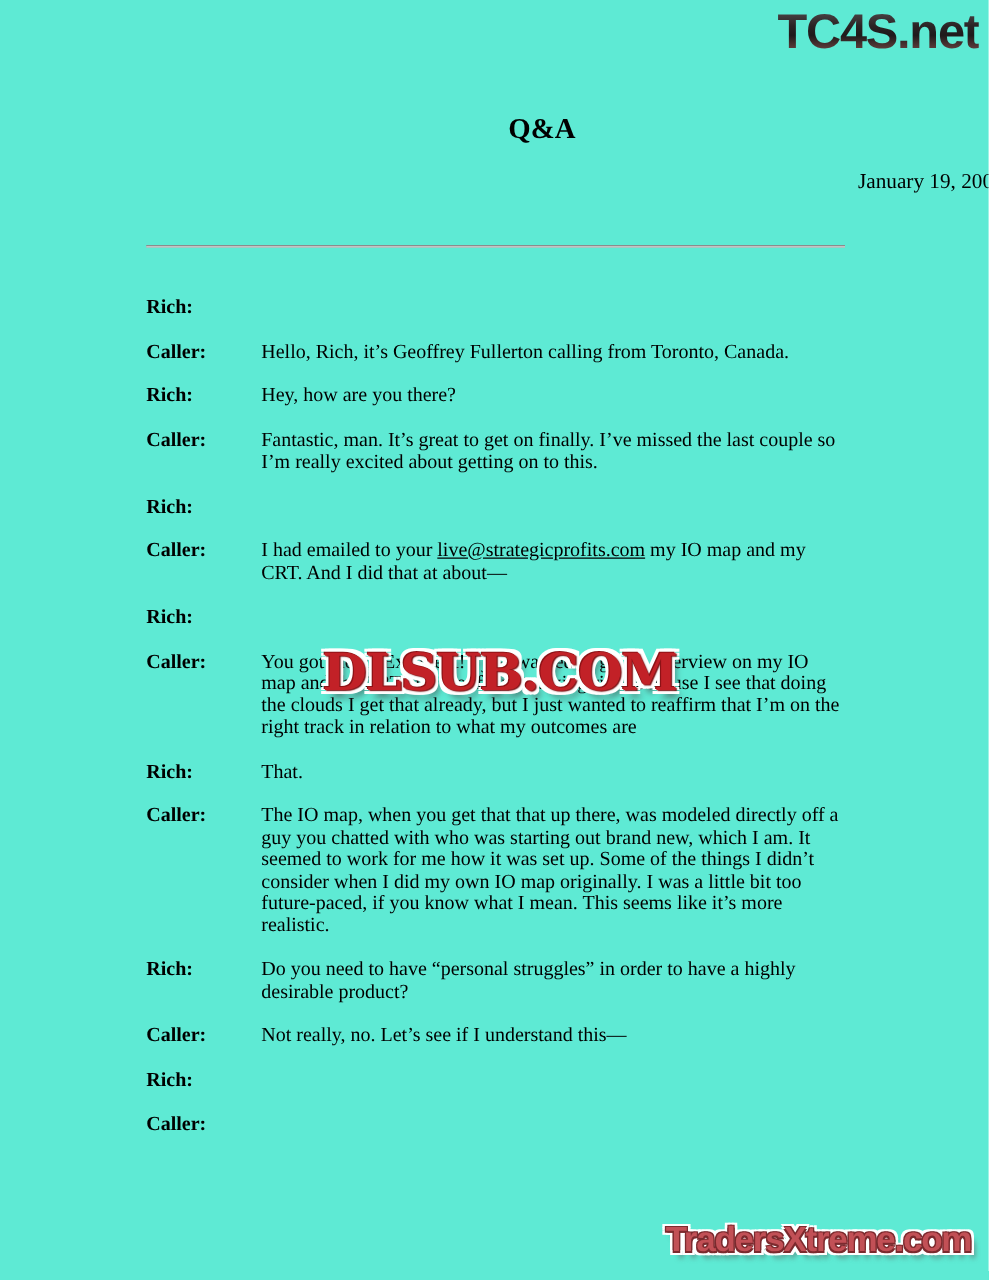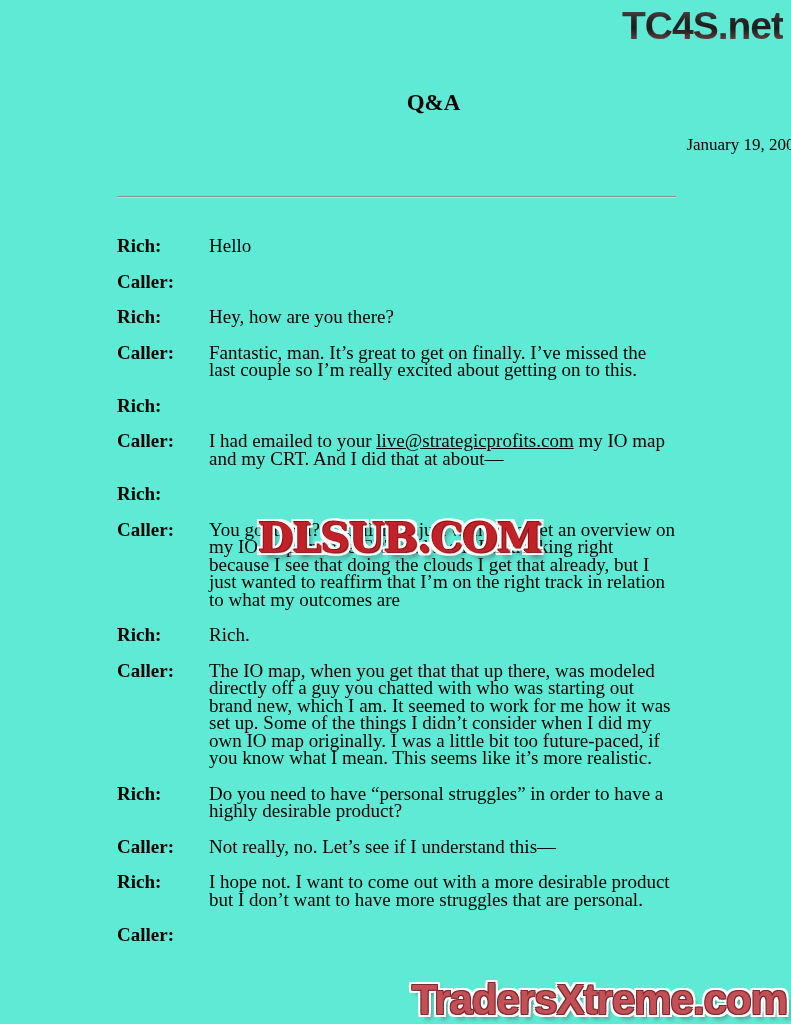--- a/index.html
+++ b/index.html
@@ -60,21 +60,21 @@
     height: 2px;
     background: #8c8c8c;
     border-bottom: 1px solid #d5d5d5;
   }
 
   .transcript {
     position: absolute;
     top: 237px;
     left: 117px;
     width: 560px;
-    font-size: 19px;
+    font-size: 16px;
     line-height: 17.5px;
     color: #000;
   }
 
   .row {
     display: flex;
     margin-bottom: 18px;
   }
 
   .speaker {
@@ -109,24 +109,24 @@
       0 -3px 0 #ffffff, 0 3px 0 #ffffff,
       -3px 0 0 #ffffff, 3px 0 0 #ffffff,
       4px 6px 5px rgba(60,60,60,0.55);
     margin-top: 35px;
   }
 
   
   .watermark-footer {
     position: absolute;
     top: 976px;
-    right: 4px;
+    right: 14px;
     font-family: "Liberation Sans", sans-serif;
     font-weight: bold;
-    font-size: 42px;
+    font-size: 28px;
     letter-spacing: -1px;
     color: #c25056;
     white-space: nowrap;
     text-shadow:
       -1px -1px 0 #7c2a2e, 1px -1px 0 #7c2a2e,
       -1px 1px 0 #7c2a2e, 1px 1px 0 #7c2a2e,
       -3px -3px 0 #ffffff, 3px -3px 0 #ffffff,
       -3px 3px 0 #ffffff, 3px 3px 0 #ffffff,
       0 -3px 0 #ffffff, 0 3px 0 #ffffff,
       -3px 0 0 #ffffff, 3px 0 0 #ffffff,
@@ -142,24 +142,24 @@
 
   <div class="doc-title">Q&amp;A</div>
 
   <div class="doc-date">January 19, 2009</div>
 
   <div class="rule"></div>
 
   <div class="transcript">
       <div class="row">
         <div class="speaker">Rich:</div>
-        <div class="text"><span>Hello</span></div>
-      </div>
-      <div class="row">
-        <div class="speaker">Caller:</div>
+      </div>
+      <div class="row">
+        <div class="speaker">Caller:</div>
+        <div class="text"><span>Hello, Rich, it’s Geoffrey Fullerton calling from Toronto, Canada.</span></div>
       </div>
       <div class="row">
         <div class="speaker">Rich:</div>
         <div class="text"><span>Hey, how are you there?</span></div>
       </div>
       <div class="row">
         <div class="speaker">Caller:</div>
         <div class="text"><span>Fantastic, man. It’s great to get on finally. I’ve missed the last couple so I’m really excited about getting on to this.</span></div>
       </div>
       <div class="row">
@@ -171,37 +171,36 @@
       </div>
       <div class="row">
         <div class="speaker">Rich:</div>
       </div>
       <div class="row">
         <div class="speaker">Caller:</div>
         <div class="text"><span>You got them? Excellent! I just wanted to get an overview on my IO map and the CRT and see if I’m tracking right because I see that doing the clouds I get that already, but I just wanted to reaffirm that I’m on the right track in relation to what my outcomes are</span></div>
       </div>
       <div class="row">
         <div class="speaker">Rich:</div>
-        <div class="text"><span>Rich.</span></div>
+        <div class="text"><span>That.</span></div>
       </div>
       <div class="row">
         <div class="speaker">Caller:</div>
         <div class="text"><span>The IO map, when you get that that up there, was modeled directly off a guy you chatted with who was starting out brand new, which I am. It seemed to work for me how it was set up. Some of the things I didn’t consider when I did my own IO map originally. I was a little bit too future-paced, if you know what I mean. This seems like it’s more realistic.</span></div>
       </div>
       <div class="row">
         <div class="speaker">Rich:</div>
         <div class="text"><span>Do you need to have “personal struggles” in order to have a highly desirable product?</span></div>
       </div>
       <div class="row">
         <div class="speaker">Caller:</div>
         <div class="text"><span>Not really, no. Let’s see if I understand this—</span></div>
       </div>
       <div class="row">
         <div class="speaker">Rich:</div>
-        <div class="text"><span>I hope not. I want to come out with a more desirable product but I don’t want to have more struggles that are personal.</span></div>
       </div>
       <div class="row">
         <div class="speaker">Caller:</div>
       </div>
     </div>
 
   <div class="watermark-center">DLSUB.COM</div>
 
   <div class="watermark-footer">TradersXtreme.com</div>
 

